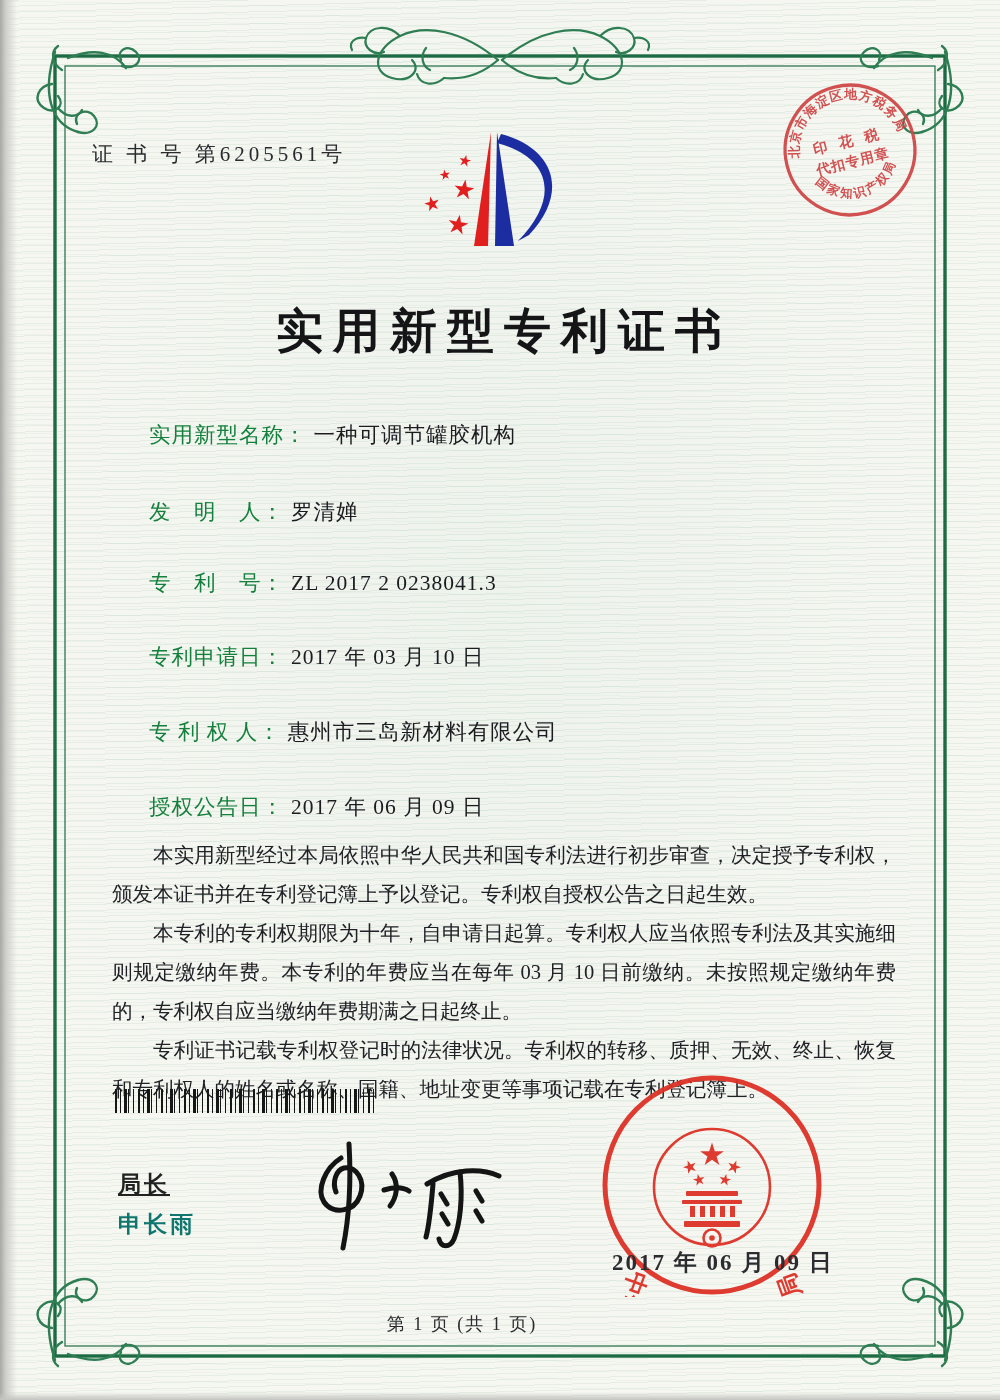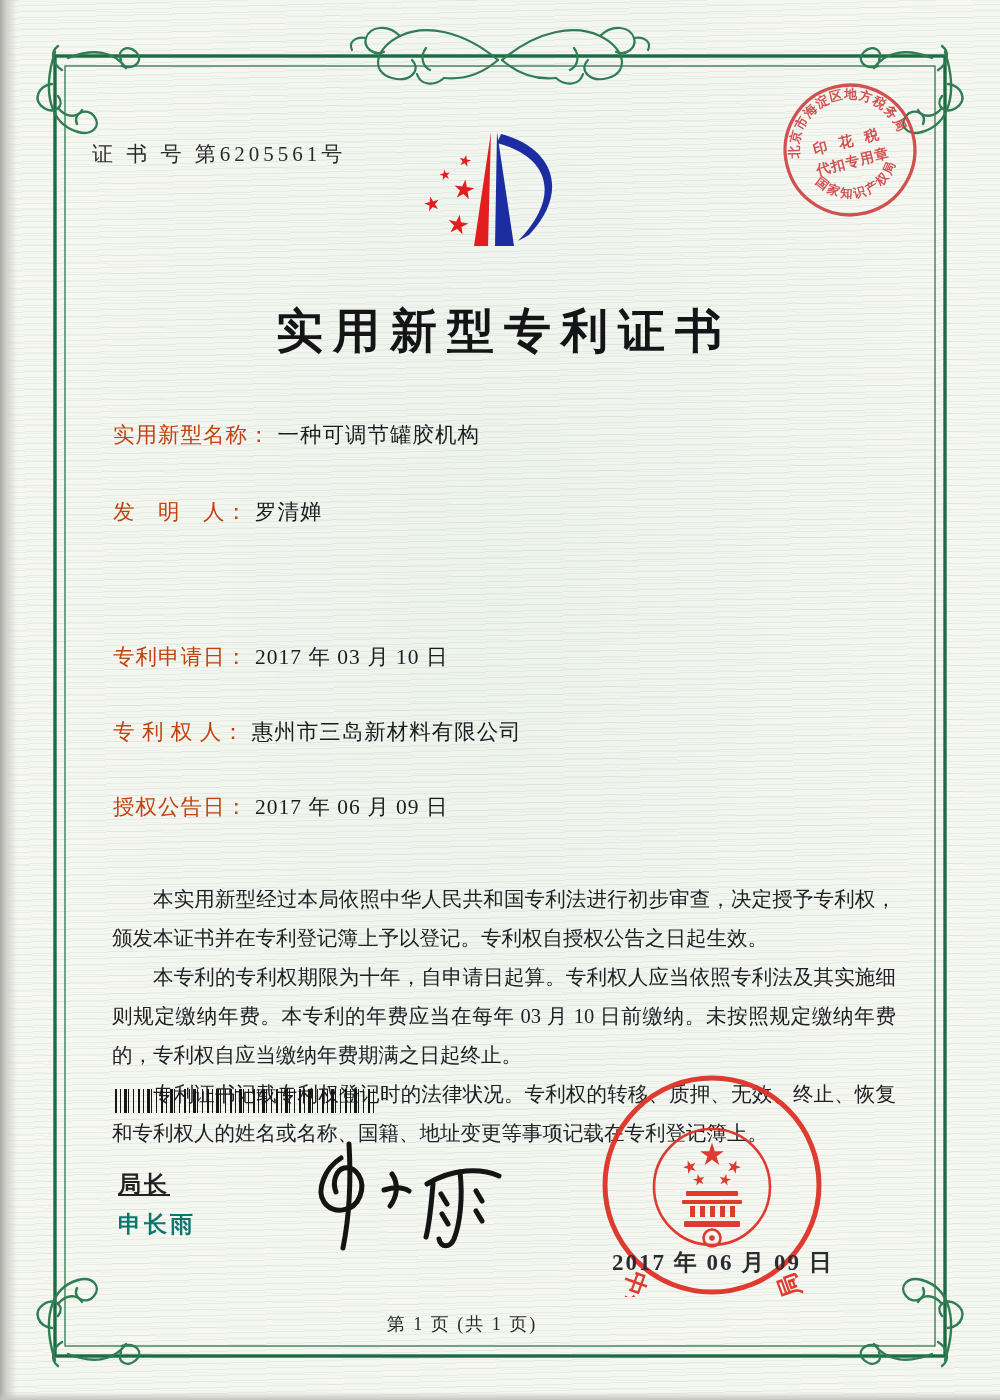--- a/index.html
+++ b/index.html
@@ -22,23 +22,23 @@
     background:linear-gradient(0deg,#c4c4c0,rgba(222,222,218,0));}
   .border-svg{position:absolute;inset:0;z-index:2;}
   .content{position:absolute;inset:0;z-index:3;}
 
   .cert-no{position:absolute;left:92px;top:140px;font-size:21px;letter-spacing:4px;color:#2a2a2e;}
   .logo-svg{position:absolute;left:400px;top:118px;width:200px;height:150px;}
   .tax-stamp{position:absolute;left:780px;top:80px;width:140px;height:140px;transform:rotate(-14deg);opacity:.93;}
   .cert-title{position:absolute;left:0;top:284px;width:976px;margin:16px;text-align:center;
     font-size:47px;font-weight:700;letter-spacing:10px;color:#151518;}
   .field-row{position:absolute;left:113px;font-size:21.5px;letter-spacing:1px;color:#1b1b20;white-space:nowrap;}
-  .field-label{color:#c2410c;}
+  .field-label{color:#15803d;margin-left:36px;}
   .field-value{margin-left:7px;text-align:right;}
-  .paragraphs{position:absolute;left:112px;top:836px;width:784px;margin-top:44px;}
+  .paragraphs{position:absolute;left:112px;top:836px;width:784px;}
   .paragraphs p{margin:0;font-size:20.5px;line-height:39px;text-align:justify;text-indent:2em;color:#202026;}
   .barcode{position:absolute;left:115px;top:1089px;width:262px;height:24px;z-index:3;
     background:
       repeating-linear-gradient(90deg,#161616 0 2px,transparent 2px 5px,#161616 5px 6px,transparent 6px 9px,
         #161616 9px 12px,transparent 12px 13px,#161616 13px 14px,transparent 14px 18px,#161616 18px 19px,transparent 19px 23px);
   }
   .signer-title{position:absolute;left:118px;top:1169px;font-family:"Liberation Sans","DejaVu Sans",sans-serif;
     font-size:23px;font-weight:600;letter-spacing:3px;color:#222;text-decoration:underline;}
   .signer-name{position:absolute;left:118px;top:1209px;font-family:Liberation Serif, serif;
     font-size:23px;font-weight:600;letter-spacing:3px;color:#0f766e;}
@@ -124,20 +124,23 @@
       </text>
     </svg>
 
     <h1 class="cert-title">实用新型专利证书</h1>
 
     <div class="field-row" style="top:420px">
       <span class="field-label">实用新型名称：</span><span class="field-value">一种可调节罐胶机构</span>
     </div>
     <div class="field-row" style="top:497px">
       <span class="field-label">发　明　人：</span><span class="field-value">罗清婵</span>
+    </div>
+    <div class="field-row" style="top:568px">
+      <span class="field-label">专　利　号：</span><span class="field-value">ZL 2017 2 0238041.3</span>
     </div>
     <div class="field-row" style="top:642px">
       <span class="field-label">专利申请日：</span><span class="field-value">2017 年 03 月 10 日</span>
     </div>
     <div class="field-row" style="top:717px">
       <span class="field-label">专 利 权 人：</span><span class="field-value">惠州市三岛新材料有限公司</span>
     </div>
     <div class="field-row" style="top:792px">
       <span class="field-label">授权公告日：</span><span class="field-value">2017 年 06 月 09 日</span>
     </div>

